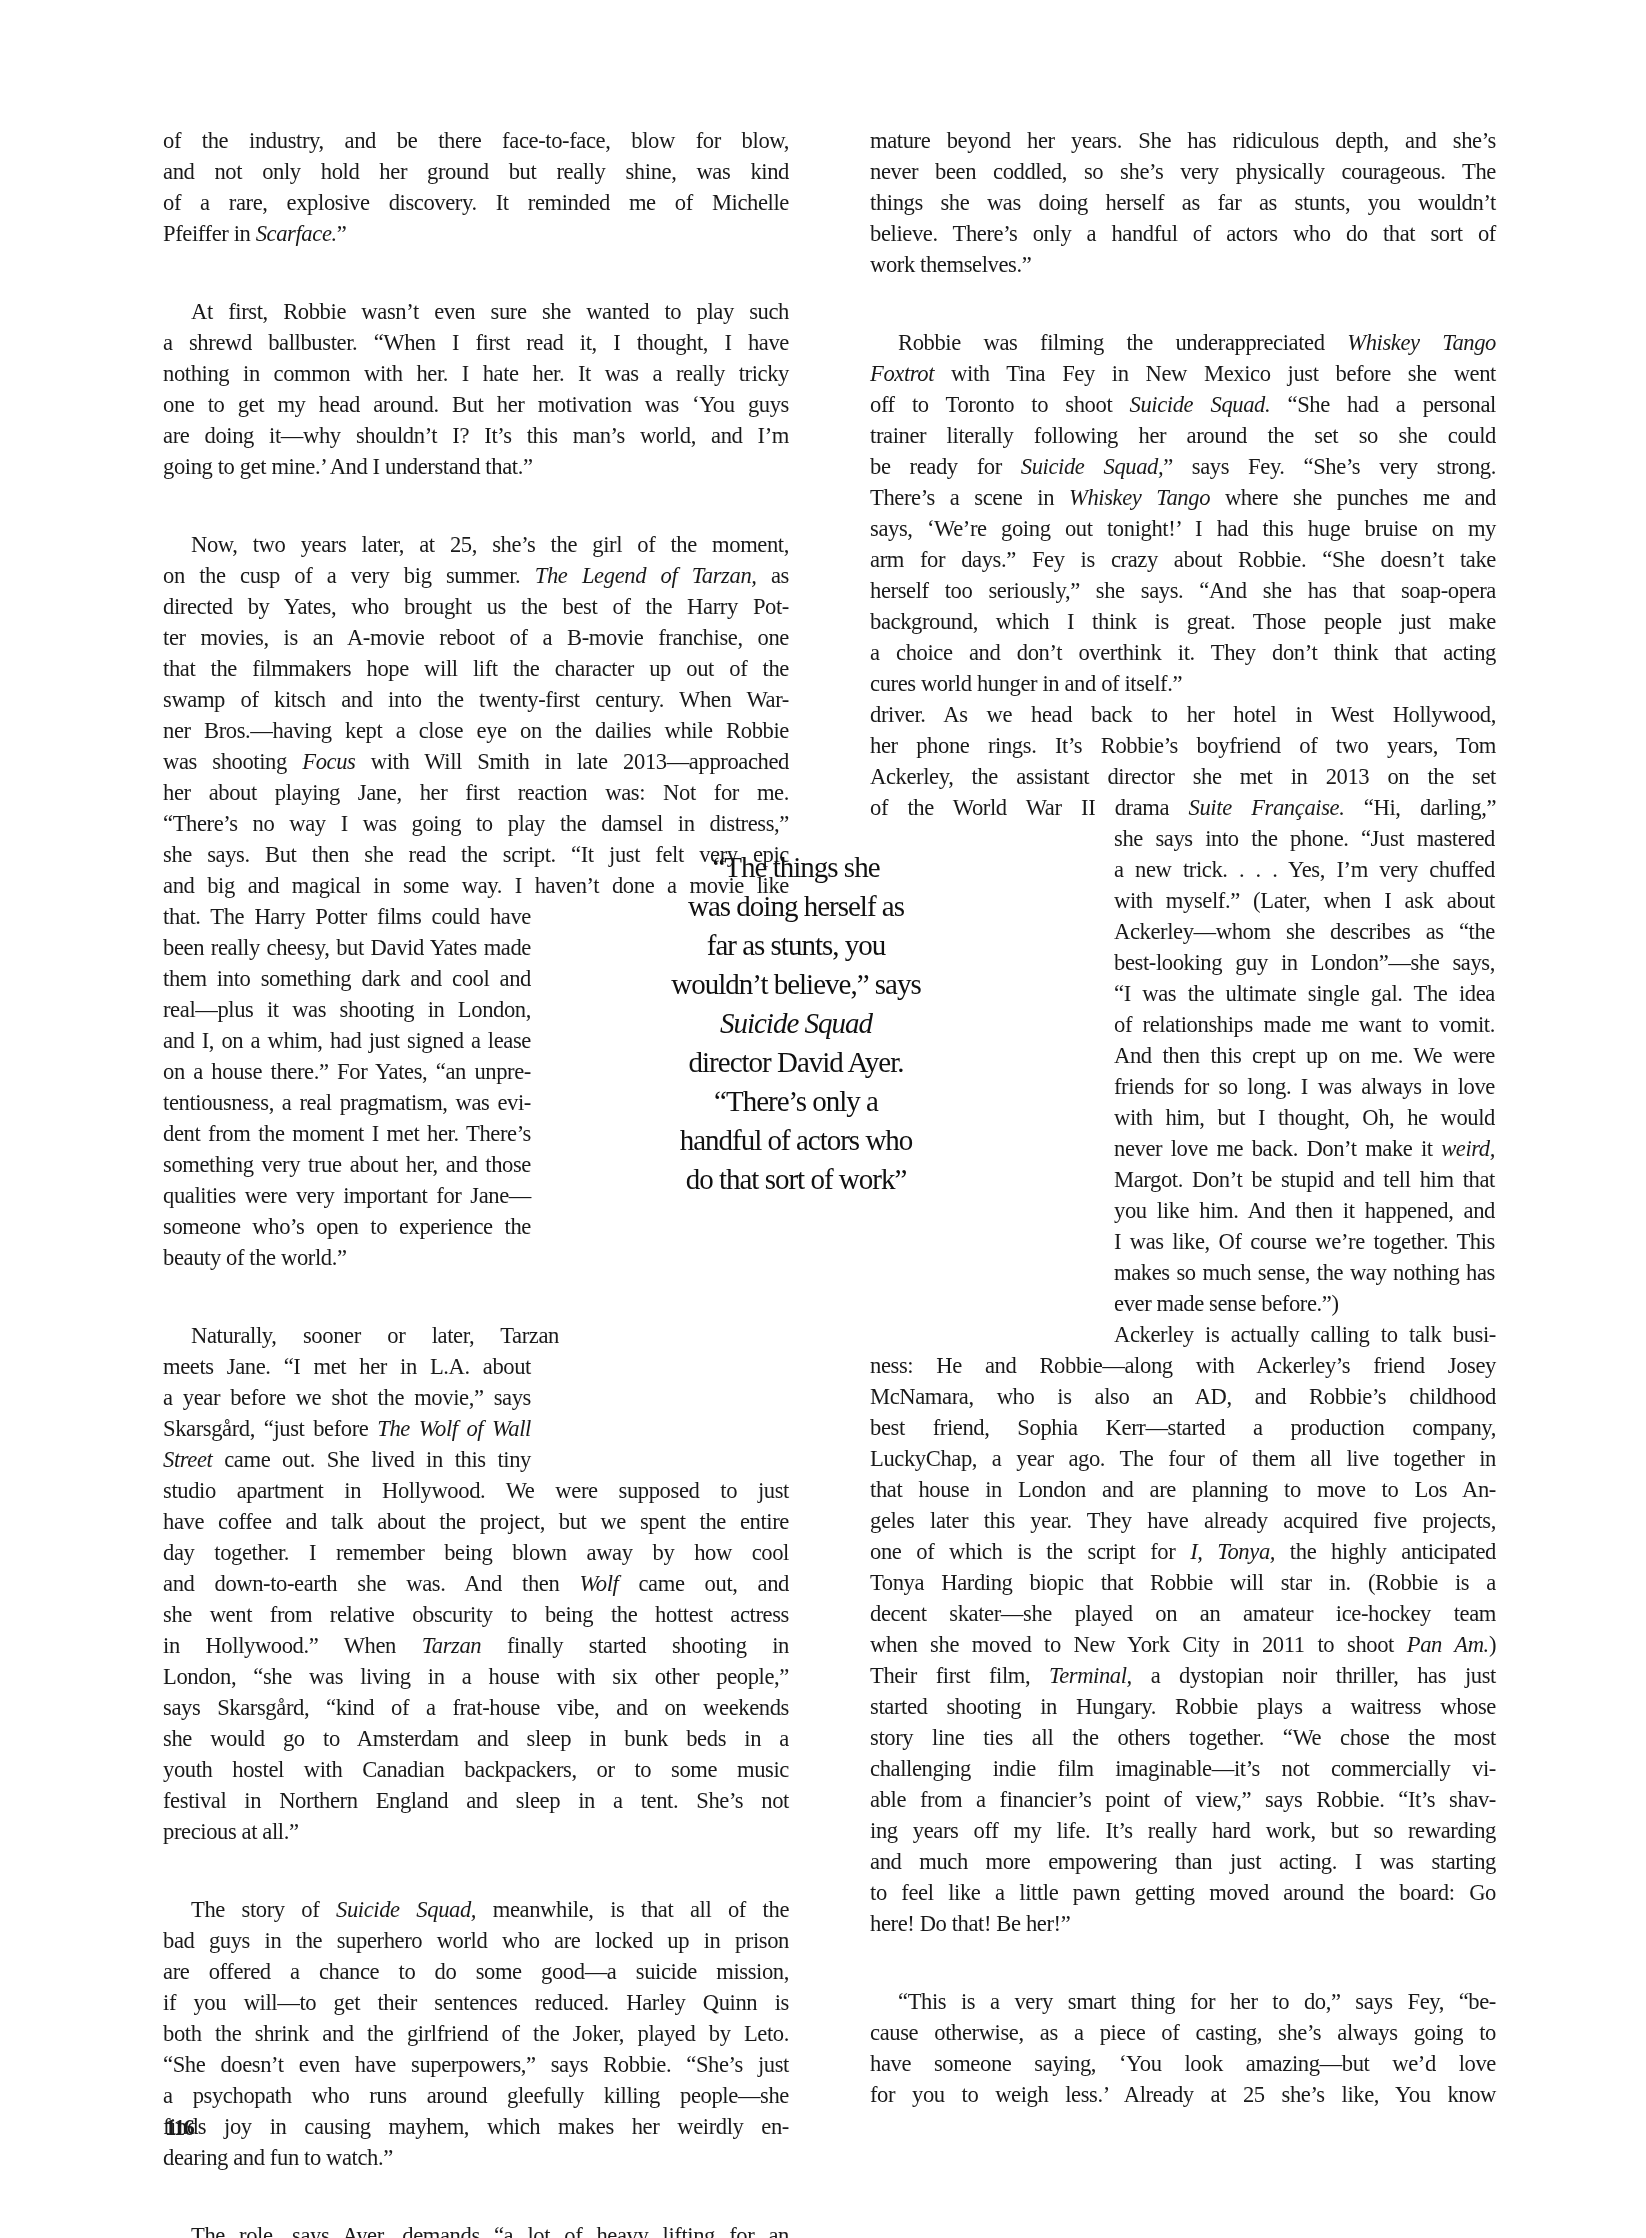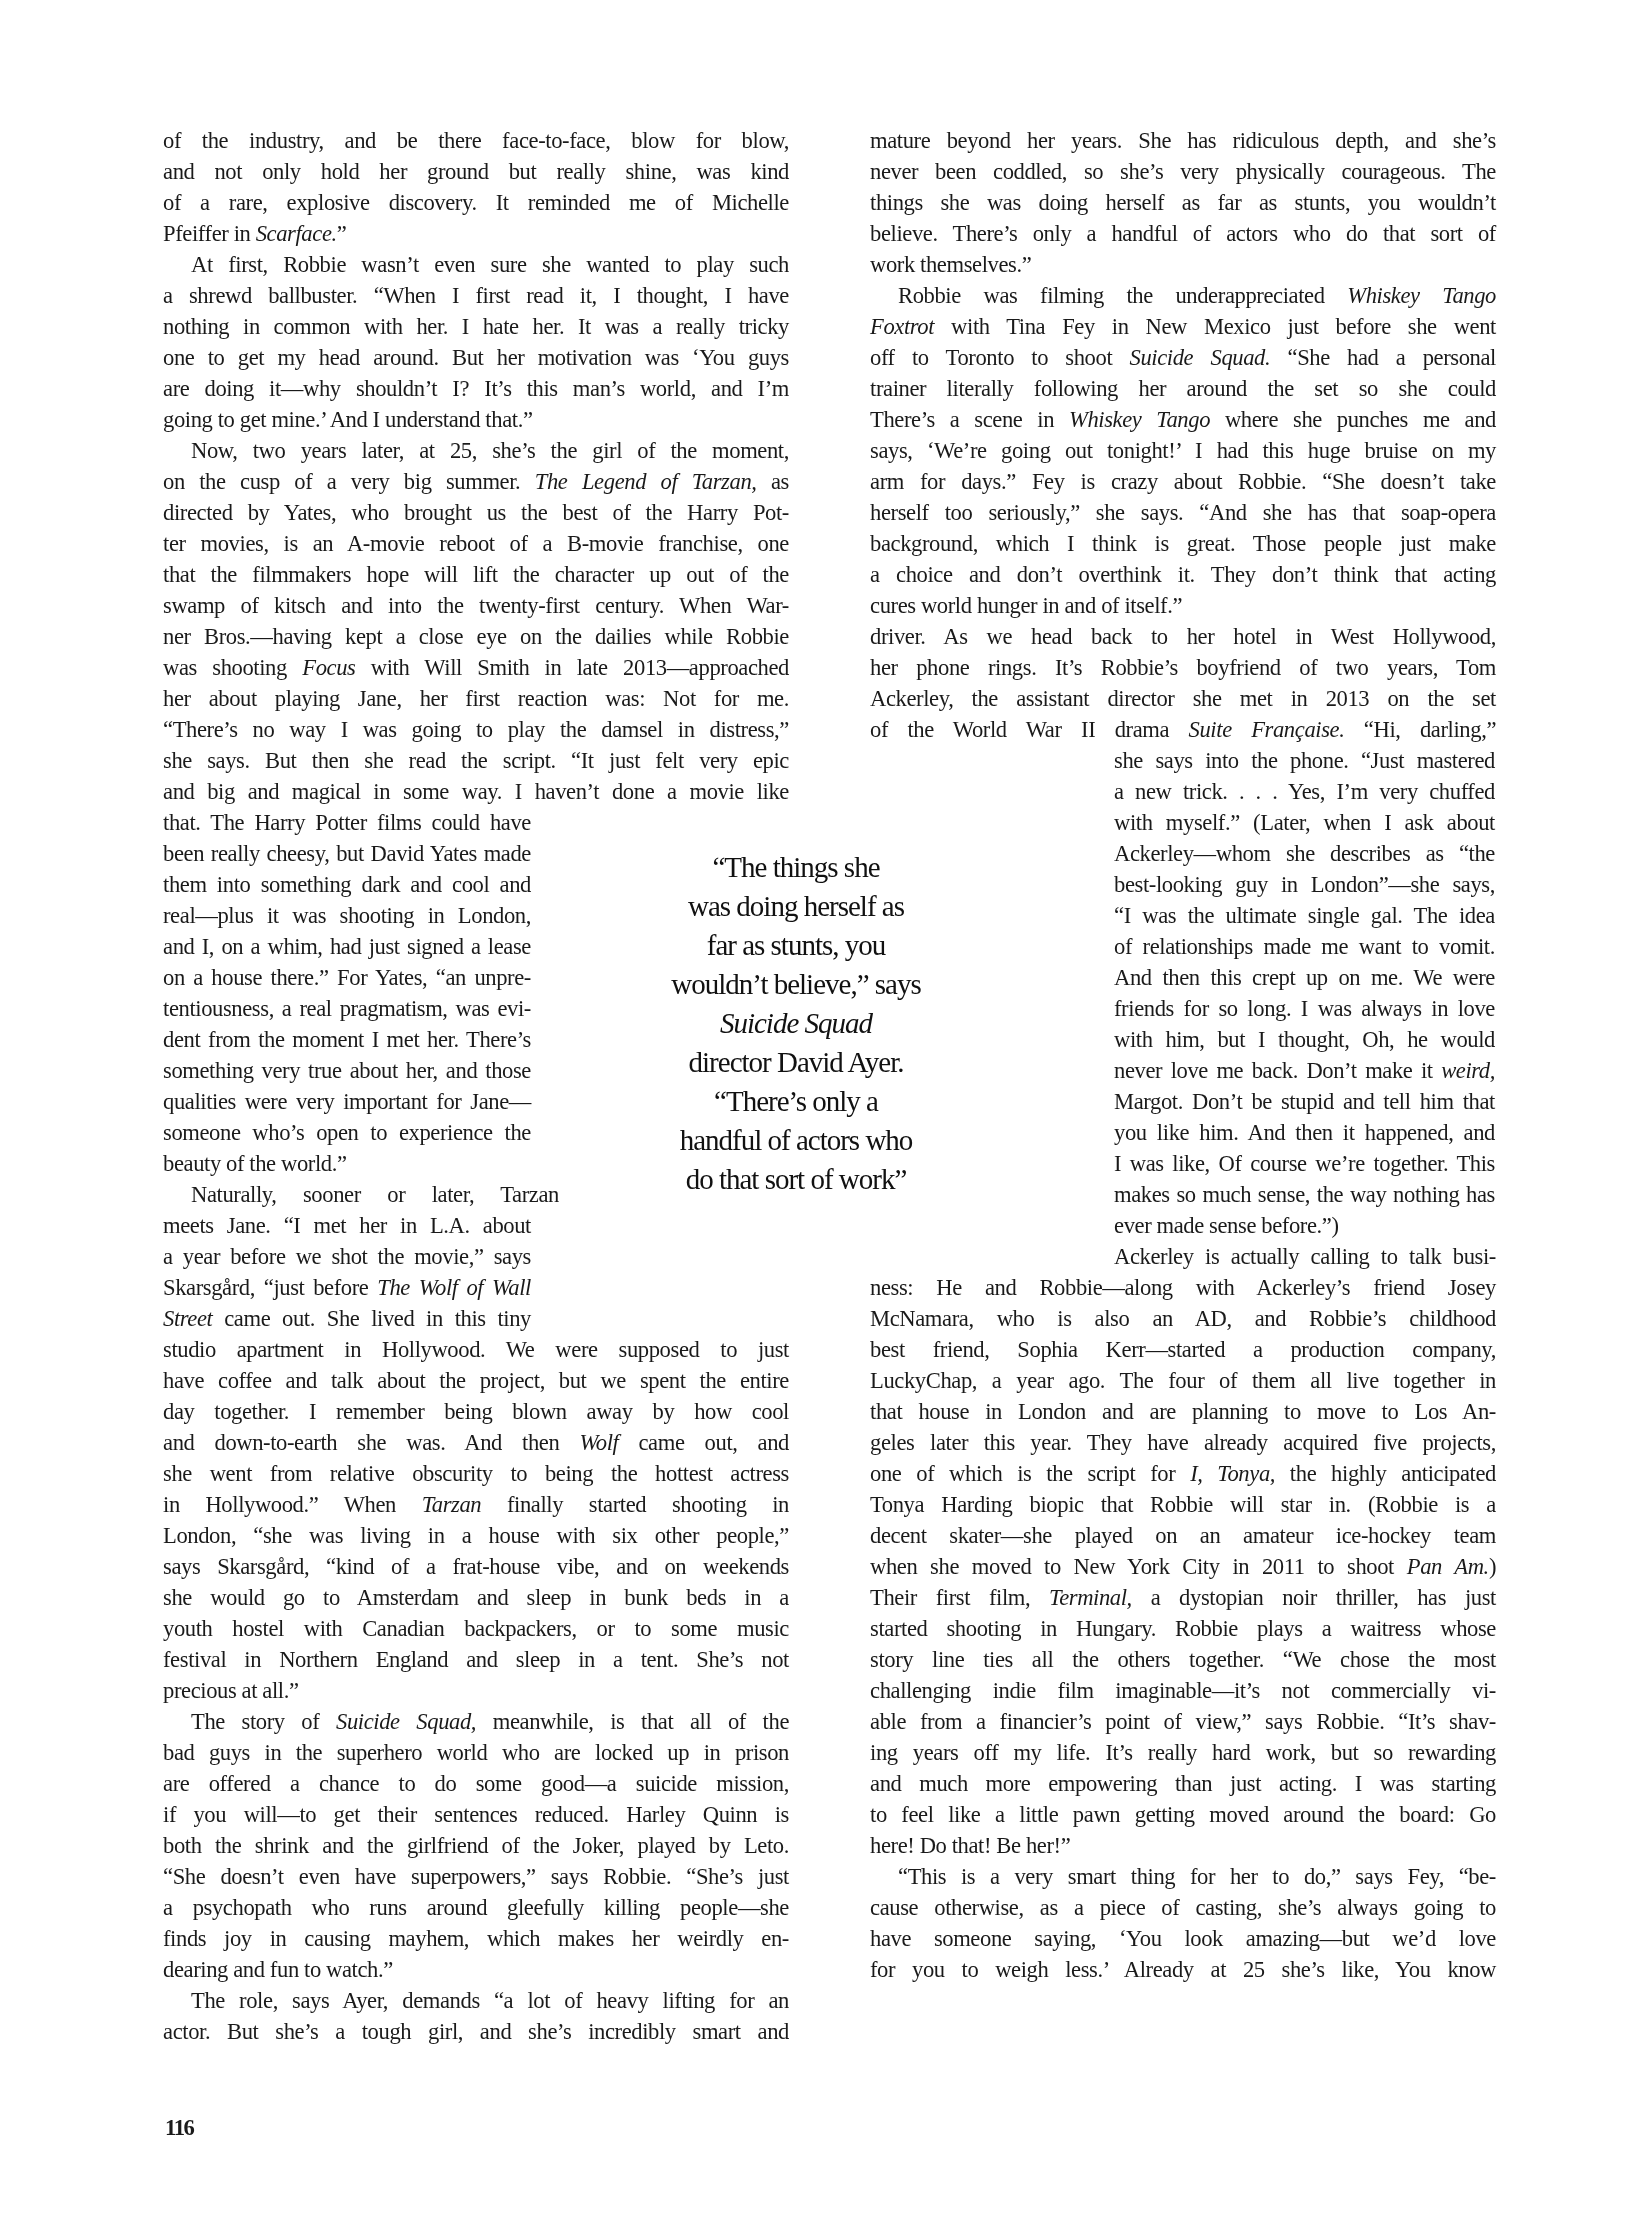--- a/index.html
+++ b/index.html
@@ -3,21 +3,21 @@
 <meta charset="utf-8">
 <style>
   html, body { margin:0; padding:0; background:#ffffff; }
   body { width:1647px; height:2239px; position:relative; overflow:hidden; color:#1a1a1a; }
   .page { position:absolute; left:0; top:0; width:1647px; height:1987px; }
   .col { position:absolute; font-family:"Liberation Serif", serif; font-size:22.6px; line-height:31px; }
   .col-left { left:163px; top:125px; width:626px; }
   .col-right { left:870px; top:125px; width:626px; }
   .line { display:block; white-space:nowrap; text-align:justify; text-align-last:justify; height:31px; overflow:visible; letter-spacing:-0.4px; }
   .line.last { text-align-last:left; }
-  .line.indent { padding-left:28px; }
+  .line.indent { padding-left:28px;margin-top:47px; }
   .line.narrow-l { width:368px; }
   .line.narrow-r { margin-left:244px; width:381px; }
   .line.ind-mid { padding-left:244px; }
   .line .it { font-style:italic; }
   .pull { position:absolute; left:604px; top:848px; width:384px; text-align:center; font-family:"Liberation Serif", serif; font-size:29px; line-height:39px; letter-spacing:-1px; color:#111; }
   .pull .pl { display:block; white-space:nowrap; }
   .pull .it { font-style:italic; }
   .folio { position:absolute; left:165px; top:2115px; font-family:"Liberation Serif", serif; font-size:22.6px; color:#1a1a1a; letter-spacing:-1.4px;font-weight:bold; }
 </style>
 </head>
@@ -102,20 +102,21 @@
   <div class="col col-right" id="col-right">
       <span class="line"><span>mature beyond her years. She has ridiculous depth, and she’s</span></span>
       <span class="line"><span>never been coddled, so she’s very physically courageous. The</span></span>
       <span class="line"><span>things she was doing herself as far as stunts, you wouldn’t</span></span>
       <span class="line"><span>believe. There’s only a handful of actors who do that sort of</span></span>
       <span class="line last"><span>work themselves.”</span></span>
       <span class="line indent"><span>Robbie was filming the underappreciated </span><span class="it">Whiskey Tango</span></span>
       <span class="line"><span class="it">Foxtrot</span><span> with Tina Fey in New Mexico just before she went</span></span>
       <span class="line"><span>off to Toronto to shoot </span><span class="it">Suicide Squad.</span><span> “She had a personal</span></span>
       <span class="line"><span>trainer literally following her around the set so she could</span></span>
+      <span class="line"><span>be ready for </span><span class="it">Suicide Squad,</span><span>” says Fey. “She’s very strong.</span></span>
       <span class="line"><span>There’s a scene in </span><span class="it">Whiskey Tango</span><span> where she punches me and</span></span>
       <span class="line"><span>says, ‘We’re going out tonight!’ I had this huge bruise on my</span></span>
       <span class="line"><span>arm for days.” Fey is crazy about Robbie. “She doesn’t take</span></span>
       <span class="line"><span>herself too seriously,” she says. “And she has that soap-opera</span></span>
       <span class="line"><span>background, which I think is great. Those people just make</span></span>
       <span class="line"><span>a choice and don’t overthink it. They don’t think that acting</span></span>
       <span class="line last"><span>cures world hunger in and of itself.”</span></span>
       <span class="line"><span>driver. As we head back to her hotel in West Hollywood,</span></span>
       <span class="line"><span>her phone rings. It’s Robbie’s boyfriend of two years, Tom</span></span>
       <span class="line"><span>Ackerley, the assistant director she met in 2013 on the set</span></span>

